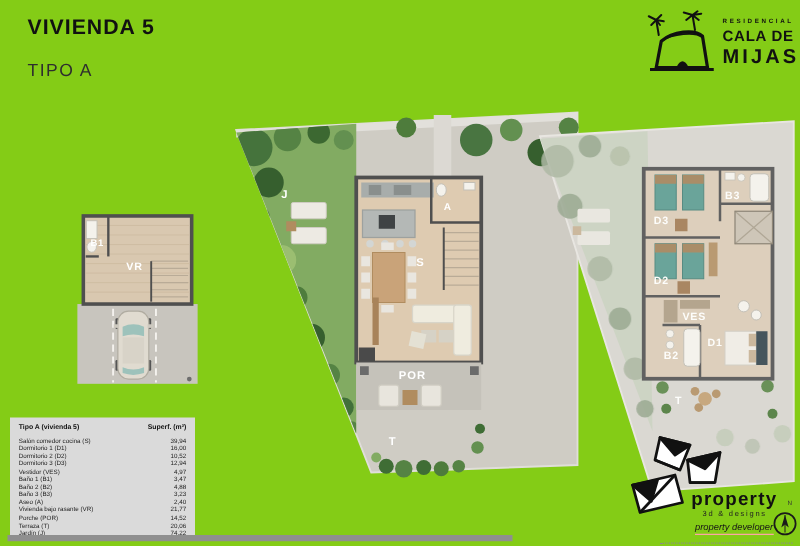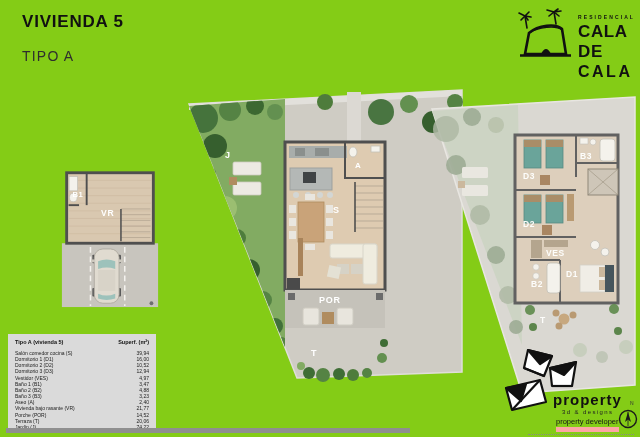--- a/index.html
+++ b/index.html
@@ -6,42 +6,42 @@
   .canvas{position:relative;width:640px;height:437px;background:#84cc16;overflow:hidden;
           font-family:"Liberation Sans",sans-serif;color:#1a1a1a;}
   
   .title-block{position:absolute;left:22px;top:12px;}
   .title-main{font-size:17px;font-weight:bold;letter-spacing:.8px;color:#111;}
   .title-sub{font-size:14px;font-weight:400;letter-spacing:1.2px;color:#2e2e2e;margin-top:16px;}
   .brand{position:absolute;left:516px;top:6px;width:120px;height:58px;}
   .brand-icon{position:absolute;left:0;top:2px;}
   .brand-text{position:absolute;left:62px;top:8px;text-align:left;color:#111;}
   .brand-res{font-size:5px;font-weight:bold;letter-spacing:2.1px;}
-  .brand-l1{font-size:17px;font-weight:800;letter-spacing:.6px;margin-top:2px;}
+  .brand-l1{font-size:12px;font-weight:800;letter-spacing:.6px;margin-top:2px;}
   .brand-l2{font-size:16px;font-weight:800;letter-spacing:2.5px;margin-top:1px;}
   
   .plan{position:absolute;}
   .plab{fill:#ffffff;font-family:"Liberation Sans",sans-serif;font-weight:bold;font-size:9px;letter-spacing:.8px;}
   .plab-sm{fill:#ffffff;font-family:"Liberation Sans",sans-serif;font-weight:bold;font-size:8px;letter-spacing:.6px;}
   .plab-fade{fill:#fdfdfb;font-family:"Liberation Sans",sans-serif;font-weight:bold;font-size:8.5px;letter-spacing:.6px;}
   
   .area-table{position:absolute;left:8px;top:334px;width:148px;height:94px;background:#dadada;
               padding:5px 7px 4px 7px;box-sizing:border-box;}
   .thead{display:flex;justify-content:space-between;font-size:5.5px;font-weight:bold;color:#111;margin-bottom:5px;}
   .trow{display:flex;justify-content:space-between;font-size:5px;line-height:6.15px;color:#1c1c1c;}
   .tl{white-space:nowrap;}
   .tv{text-align:right;}
   .footer-bar{position:absolute;left:6px;top:428px;width:404px;height:5px;background:#8f8f8f;}
   
   .dev{position:absolute;left:500px;top:342px;width:140px;height:95px;}
   .dev-mark{position:absolute;left:0;top:0;}
   .dev-name{position:absolute;left:53px;top:49px;font-size:15px;font-weight:bold;letter-spacing:1px;color:#111;}
   .dev-tag1{position:absolute;left:62px;top:67px;font-size:6px;letter-spacing:1.4px;color:#222;}
-  .dev-tag2{position:absolute;left:56px;top:75px;font-size:7.5px;color:#161616;
-            border-bottom:5px solid #fca5a5;padding-bottom:1px;}
+  .dev-tag2{position:absolute;left:56px;top:75px;font-size:7.5px;font-style:italic;color:#161616;
+            border-bottom:1px solid #fca5a5;padding-bottom:1px;}
   .dev-dots{position:absolute;left:28px;top:92px;width:106px;border-top:1px dotted #8a8a8a;}
   .compass{position:absolute;left:116px;top:62px;}
   .compass-n{position:absolute;left:130px;top:58px;font-size:5px;color:#333;}
 </style>
 </head>
 <body>
 
 <div class="canvas">
 
   <div class="title-block">
@@ -60,21 +60,21 @@
         <path d="M9,8 L3,5 M9,8 L5,12 M9,8 L13,4 M9,8 L15,9 M9,8 L12,12"></path>
         <path d="M40,16 L38,4"></path>
         <path d="M38,4 L31,2 M38,4 L33,8 M38,4 L42,1 M38,4 L45,3 M38,4 L43,8"></path>
       </g>
       <path d="M25,46 Q30,36 35,46 Z" fill="#111"></path>
       <line x1="4" y1="47.5" x2="55" y2="47.5" stroke="#111" stroke-width="2.4"></line>
     </svg>
     <div class="brand-text">
       <div class="brand-res">RESIDENCIAL</div>
       <div class="brand-l1">CALA DE</div>
-      <div class="brand-l2">CALA</div>
+      <div class="brand-l2">MIJAS</div>
     </div>
   </div>
 
   <svg class="plan" style="left:60px;top:164px;" width="100" height="148" viewBox="0 0 105 149">
     <rect x="2" y="80" width="101" height="67" fill="#c8c5be"></rect>
     <g stroke="#f4f2ee" stroke-width="1.6" stroke-dasharray="6 4">
       <line x1="32" y1="84" x2="32" y2="146"></line>
       <line x1="68" y1="84" x2="68" y2="146"></line>
     </g>
     <g>

